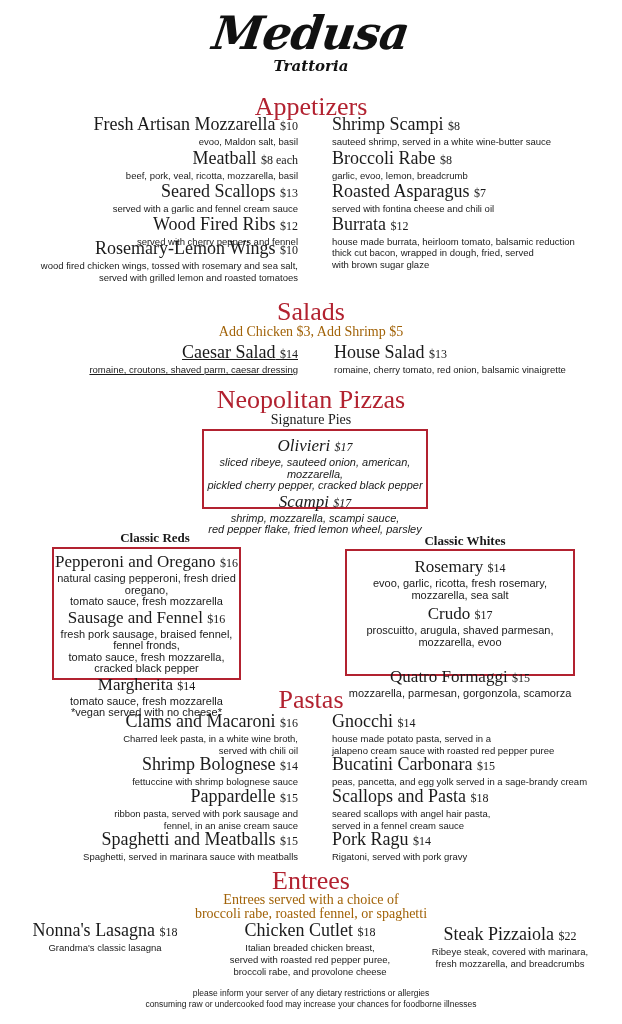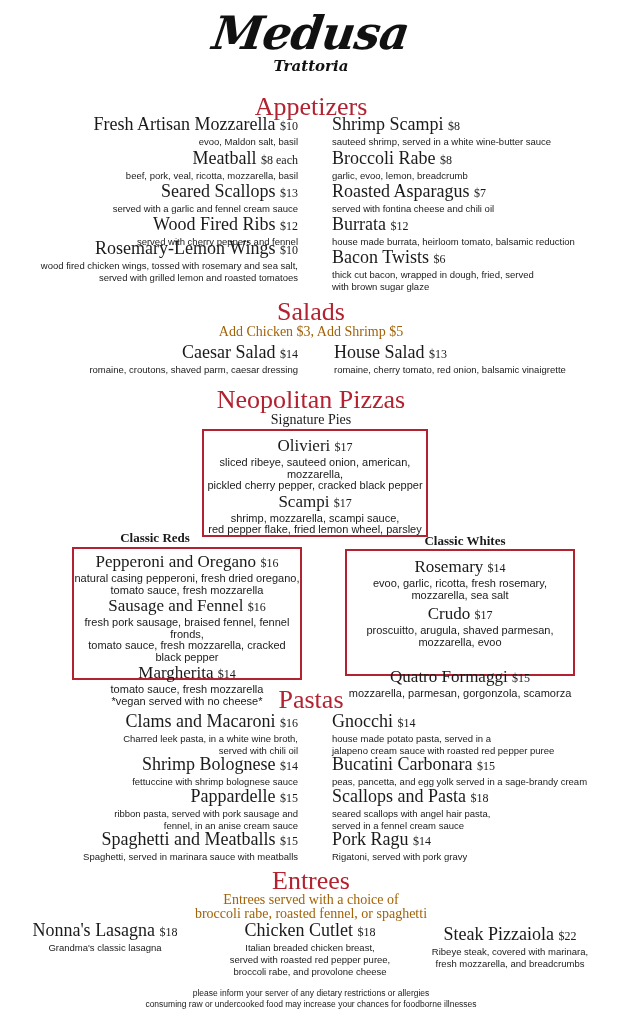--- a/index.html
+++ b/index.html
@@ -68,60 +68,59 @@
     </div>
     <div class="item colR" style="top:181px;">
       <div class="name"><span>Roasted Asparagus</span> <span class="price">$7</span></div>
       <div class="desc">served with fontina cheese and chili oil</div>
     </div>
     <div class="item colR" style="top:214px;">
       <div class="name"><span>Burrata</span> <span class="price">$12</span></div>
       <div class="desc">house made burrata, heirloom tomato, balsamic reduction</div>
     </div>
     <div class="item colR" style="top:247px;">
-      <div class="name"><span>Bacon Twists</span> <span class="price">$6</span></div>
       <div class="desc">thick cut bacon, wrapped in dough, fried, served</div>
       <div class="desc">with brown sugar glaze</div>
     </div>
   </div>
 
 <div class="abs sect" style="top:298px;">Salads</div>
 <div class="abs redsub" style="top:324px;">Add Chicken $3, Add Shrimp $5</div>
 
-<div class="item" style="right:324px; top:342px; text-align:right;">
+<div class="item" style="right:324px; top:342px; text-align:right;text-decoration:underline;">
   <div class="name"><span>Caesar Salad</span> <span class="price">$14</span></div>
   <div class="desc">romaine, croutons, shaved parm, caesar dressing</div>
 </div>
 <div class="item" style="left:334px; top:342px;">
   <div class="name"><span>House Salad</span> <span class="price">$13</span></div>
   <div class="desc">romaine, cherry tomato, red onion, balsamic vinaigrette</div>
 </div>
 
 <div class="abs sect" style="top:386px;">Neopolitan Pizzas</div>
 <div class="abs blksub" style="top:412px;">Signature Pies</div>
 
-<div class="box" style="left:202px; top:429px; width:226px; height:108px;">
+<div class="box" style="left:202px; top:429px; width:226px; height:80px;font-style:italic;">
   <div id="sig-items" class="center" style="padding-top:5px;">
       <div class="item " style="position:static;">
         <div class="pz-name"><span>Olivieri</span> <span class="price">$17</span></div>
         <div class="pz-desc">sliced ribeye, sauteed onion, american, mozzarella,</div>
         <div class="pz-desc">pickled cherry pepper, cracked black pepper</div>
       </div>
       <div class="item " style="position:static;">
         <div class="pz-name"><span>Scampi</span> <span class="price">$17</span></div>
         <div class="pz-desc">shrimp, mozzarella, scampi sauce,</div>
         <div class="pz-desc">red pepper flake, fried lemon wheel, parsley</div>
       </div>
     </div>
 </div>
 
 <div class="label" style="left:100px; width:110px; top:530px;">Classic Reds</div>
 <div class="label" style="left:400px; width:130px; top:533px;">Classic Whites</div>
 
-<div class="box" style="left:72px; top:547px; width:230px; height:133px;">
+<div class="box" style="left:52px; top:547px; width:189px; height:133px;">
   <div id="red-items" class="center" style="padding-top:3px;">
       <div class="item " style="position:static;">
         <div class="pz-name"><span>Pepperoni and Oregano</span> <span class="price">$16</span></div>
         <div class="pz-desc">natural casing pepperoni, fresh dried oregano,</div>
         <div class="pz-desc">tomato sauce, fresh mozzarella</div>
       </div>
       <div class="item " style="position:static;">
         <div class="pz-name"><span>Sausage and Fennel</span> <span class="price">$16</span></div>
         <div class="pz-desc">fresh pork sausage, braised fennel, fennel fronds,</div>
         <div class="pz-desc">tomato sauce, fresh mozzarella, cracked black pepper</div>

